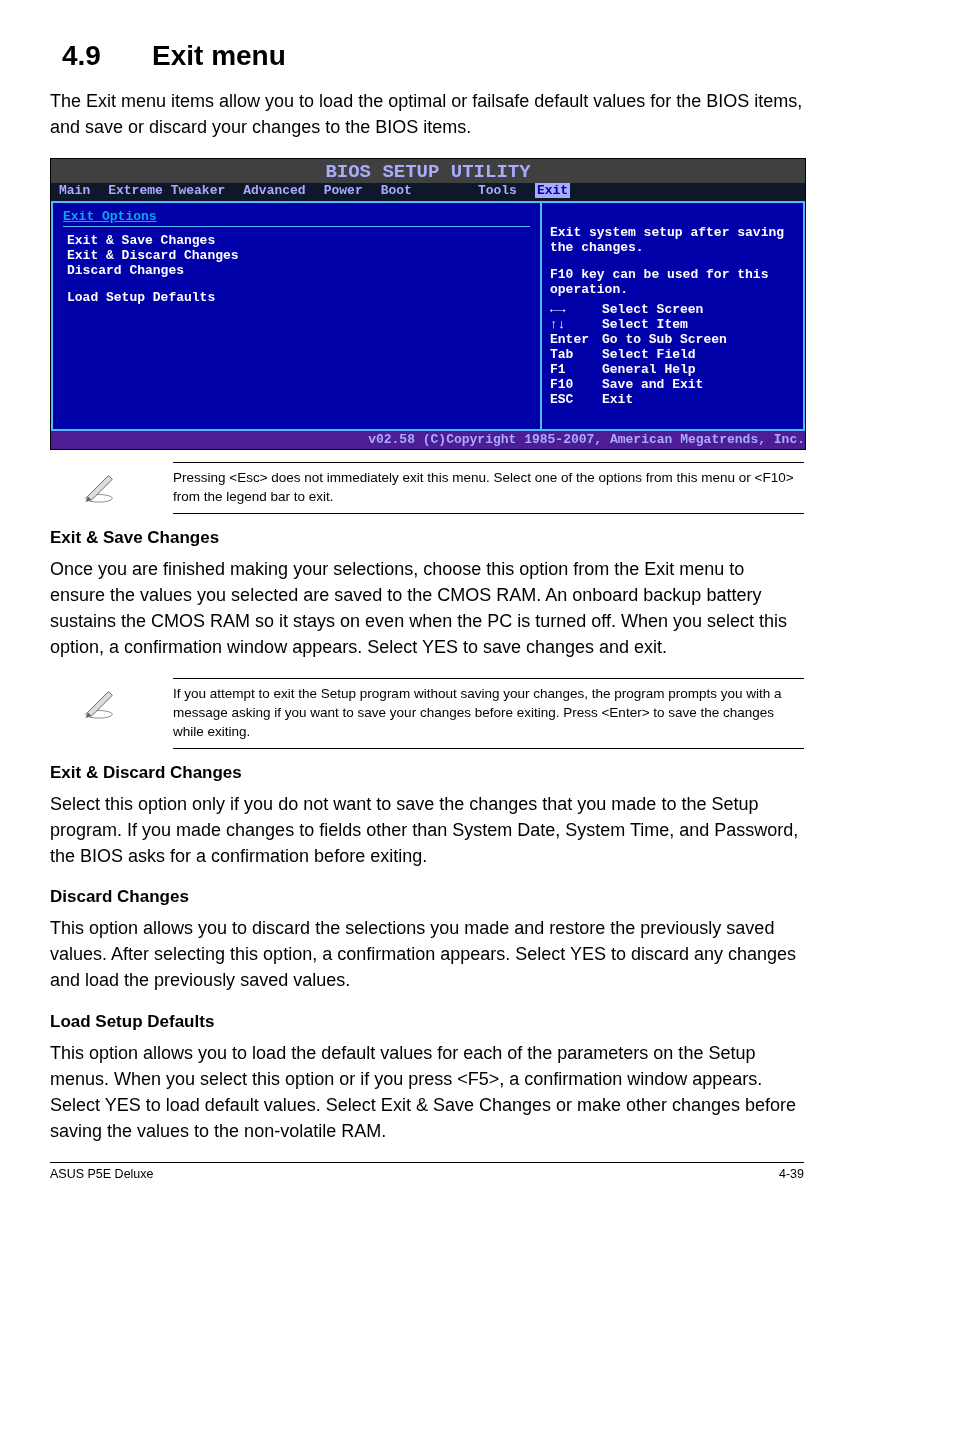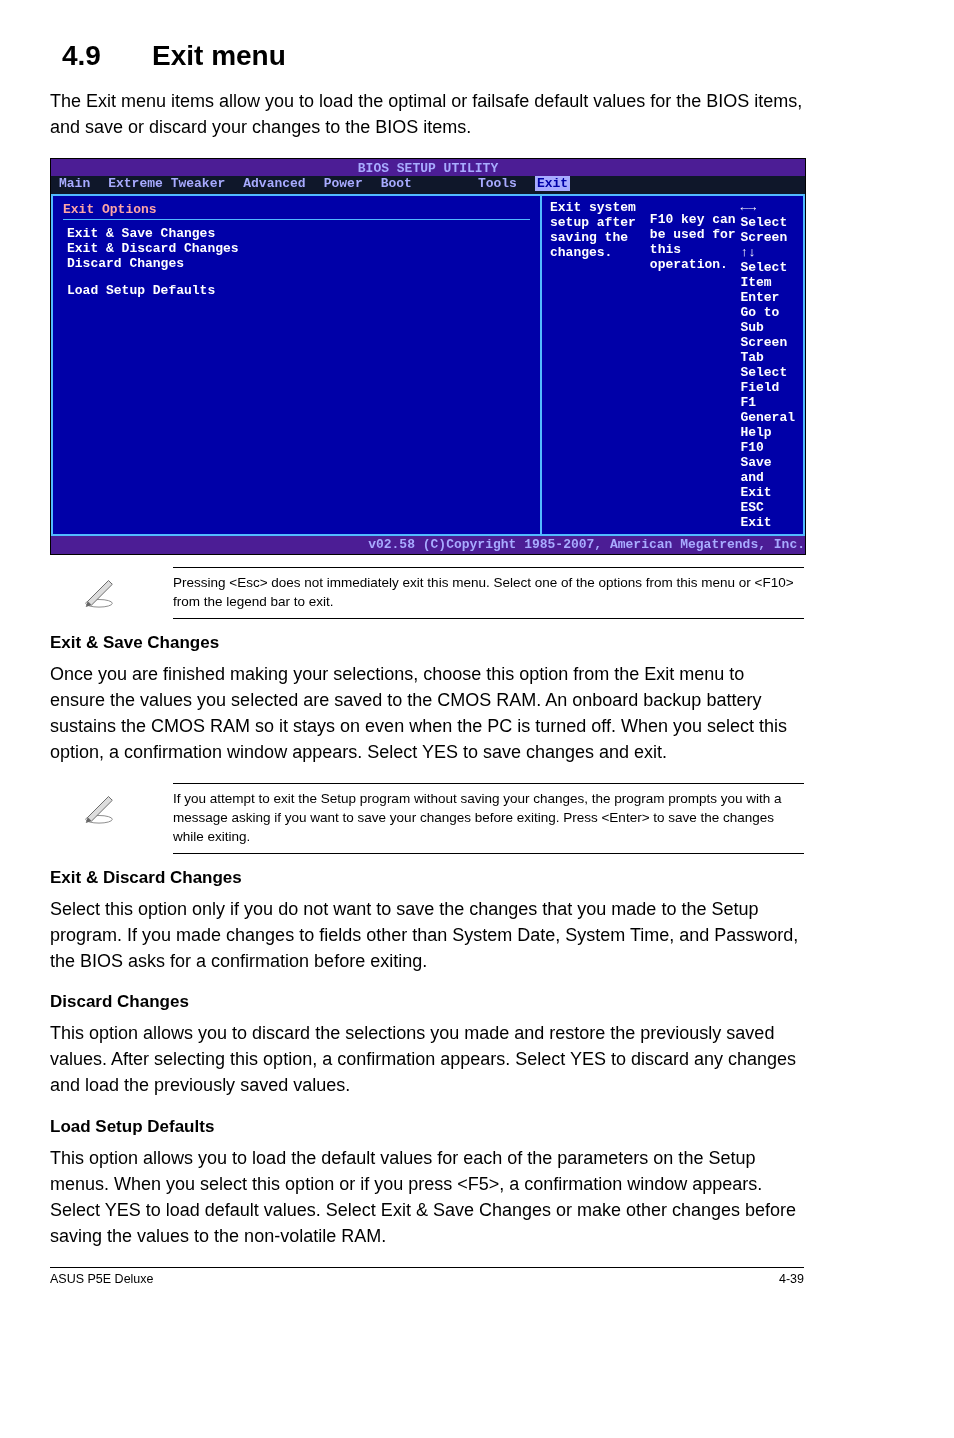--- a/index.html
+++ b/index.html
@@ -29,24 +29,24 @@
   width: 100%;
   background: #0000a8;
   font-family: "Courier New", monospace;
   color: #52baff;
   font-size: 13px;
   font-weight: bold;
   border: 1px solid #000;
 }
 .bios-titlebar {
   text-align: center;
-  background: #4c1d95;
+  background: #404040;
   color: #a8abff;
   padding: 2px 0 0 0;
-  font-size: 13px;
+  font-size: 19px;
 }
 .bios-tabs {
   display: flex;
   background: #0f172a;
   padding: 0 8px 3px 8px;
 }
 .bios-tabs span {
   color: #a8abff;
   margin-right: 18px;
 }
@@ -70,27 +70,28 @@
   border: 2px solid #52baff;
   border-right: 1px solid #52baff;
   margin: 0 0 0 0;
   padding: 6px 10px;
   position: relative;
 }
 .bios-right {
   width: 245px;
   border: 2px solid #52baff;
   border-left: 1px solid #52baff;
-  padding: 4px 8px;
-  color: #ffffff;
-  display: flex;
-  flex-direction: row;
+  padding: 22px 8px;
+  color: #ffffff;
+  display: flex;
+  flex-direction: column;
 }
 .bios-left .title-row {
-  color: #fca5a5;
+  color: #0ea5e9;
+  text-decoration: underline;
 }
 .bios-left .divider {
   border-top: 1px solid #52baff;
   margin: 2px 0 6px 0;
 }
 .bios-left .item {
   color: #ffffff;
   margin: 0;
   padding-left: 4px;
 }

